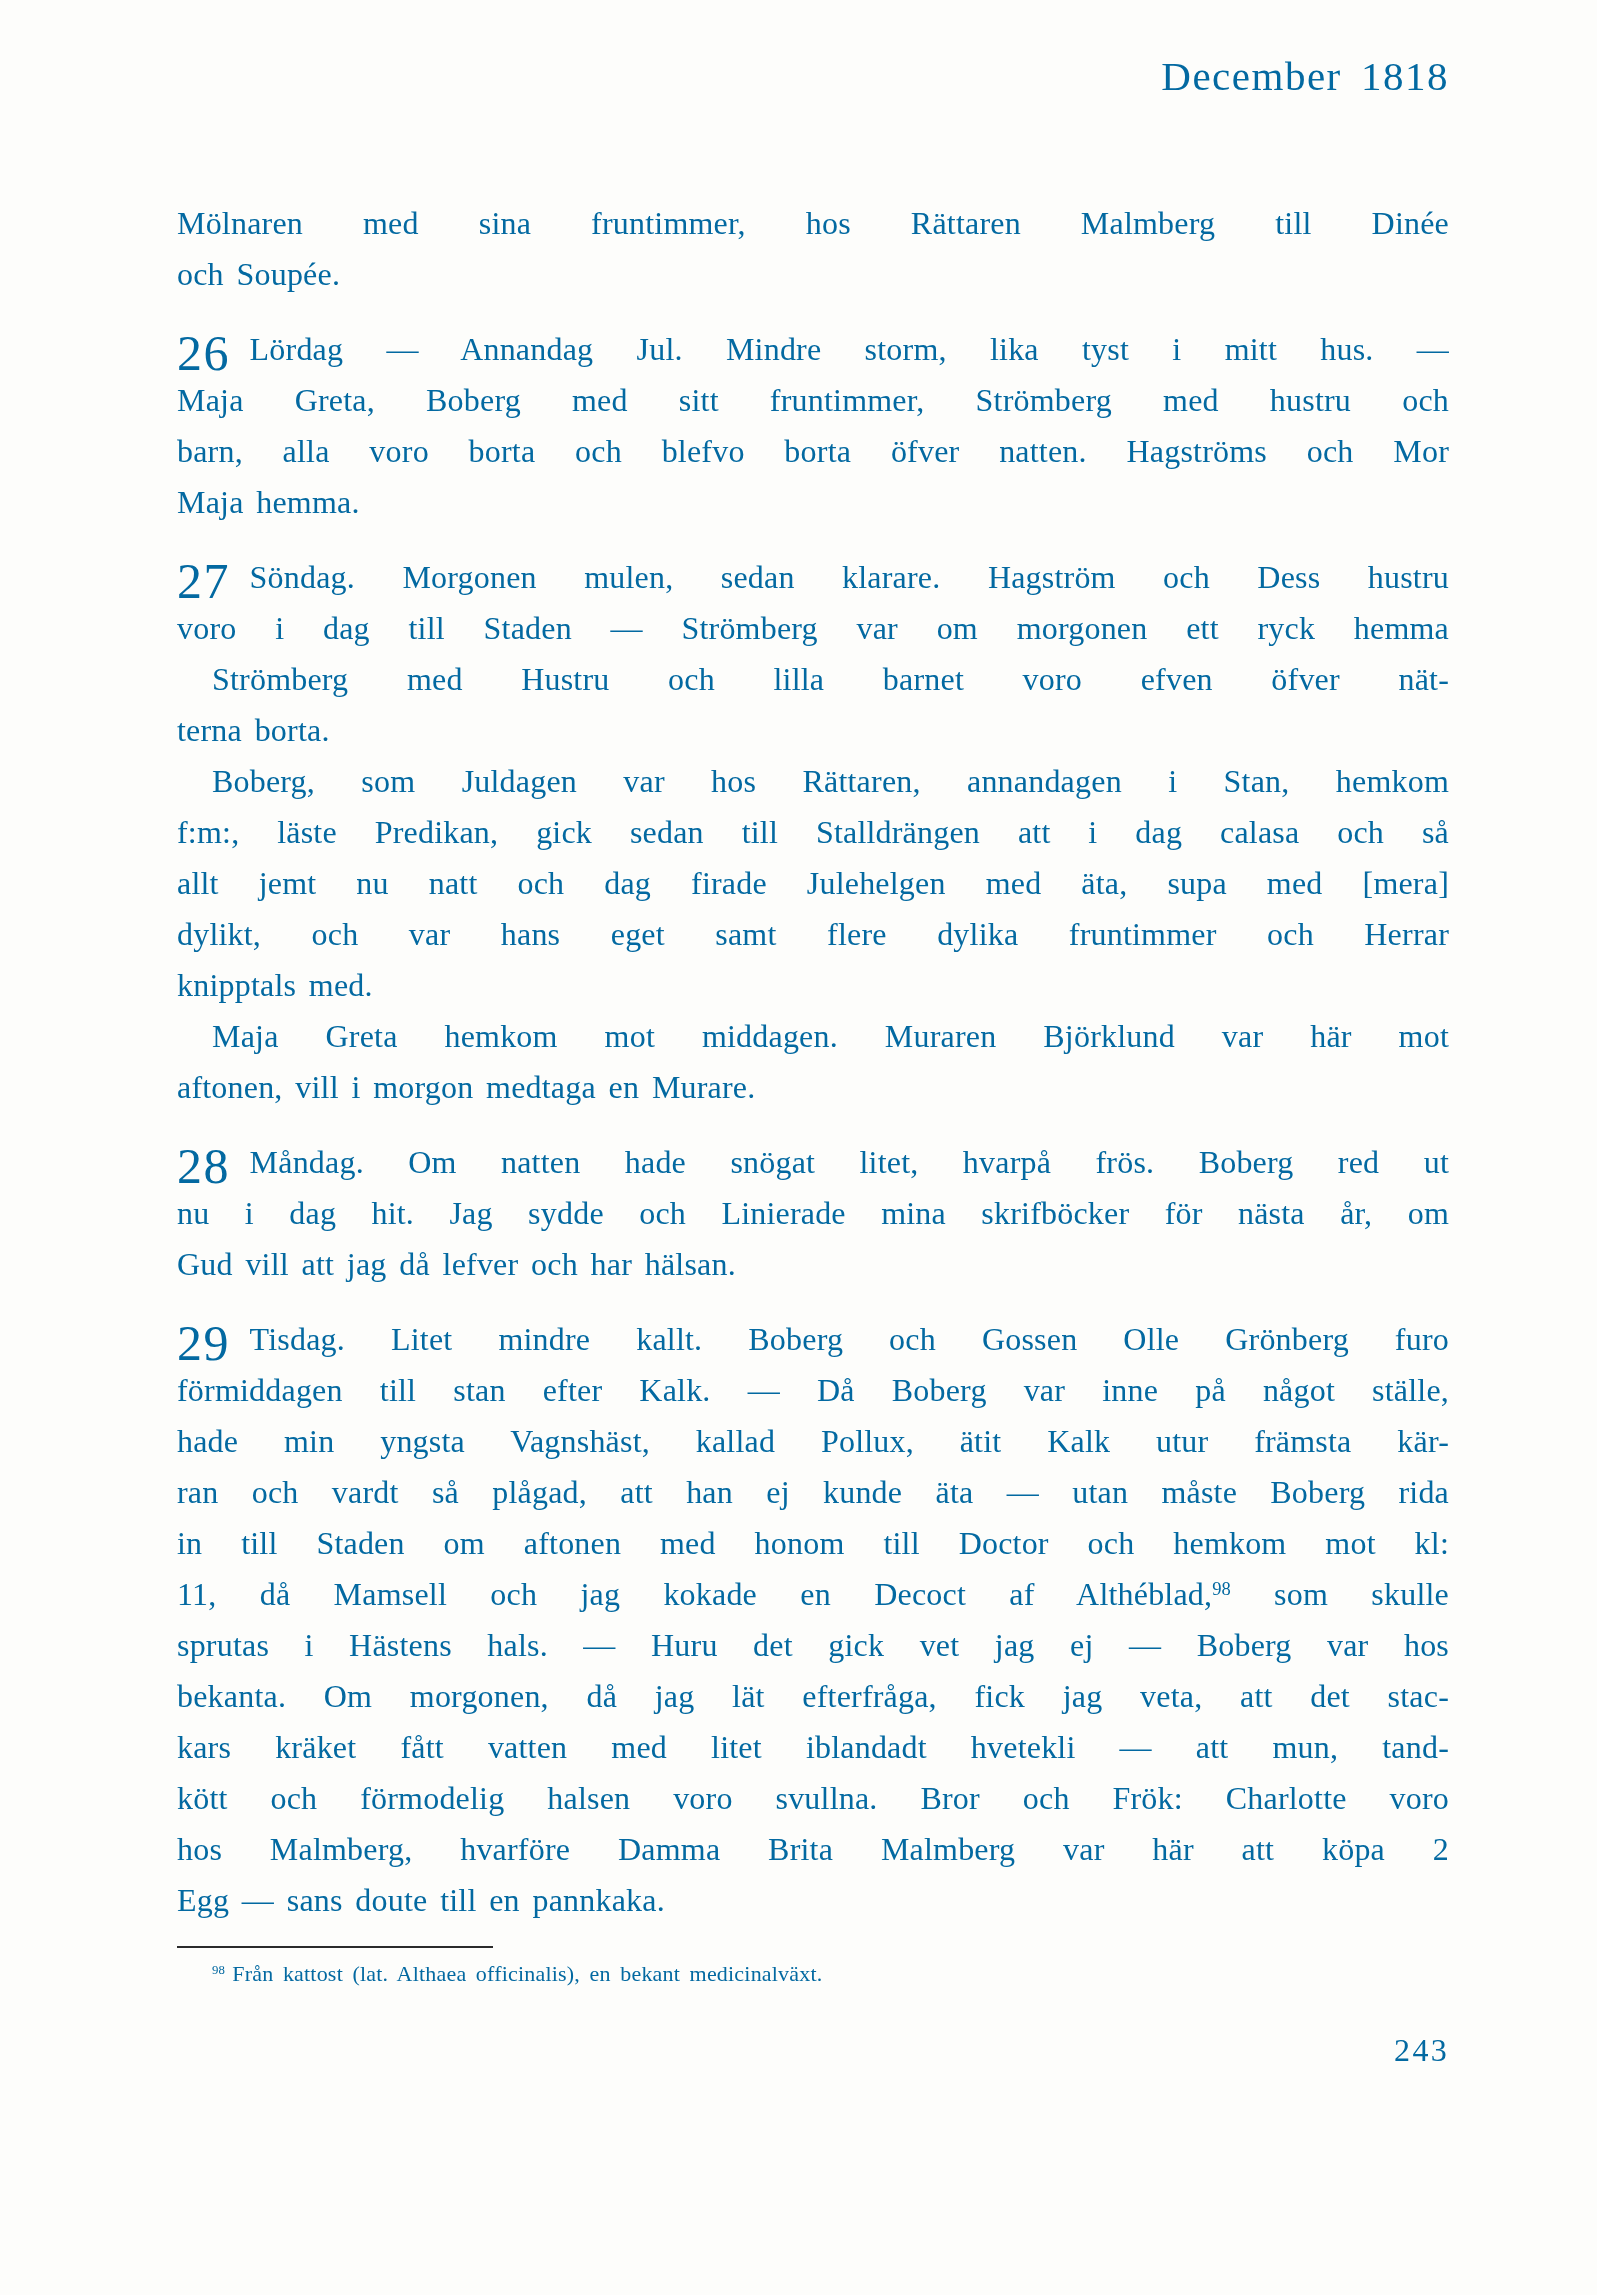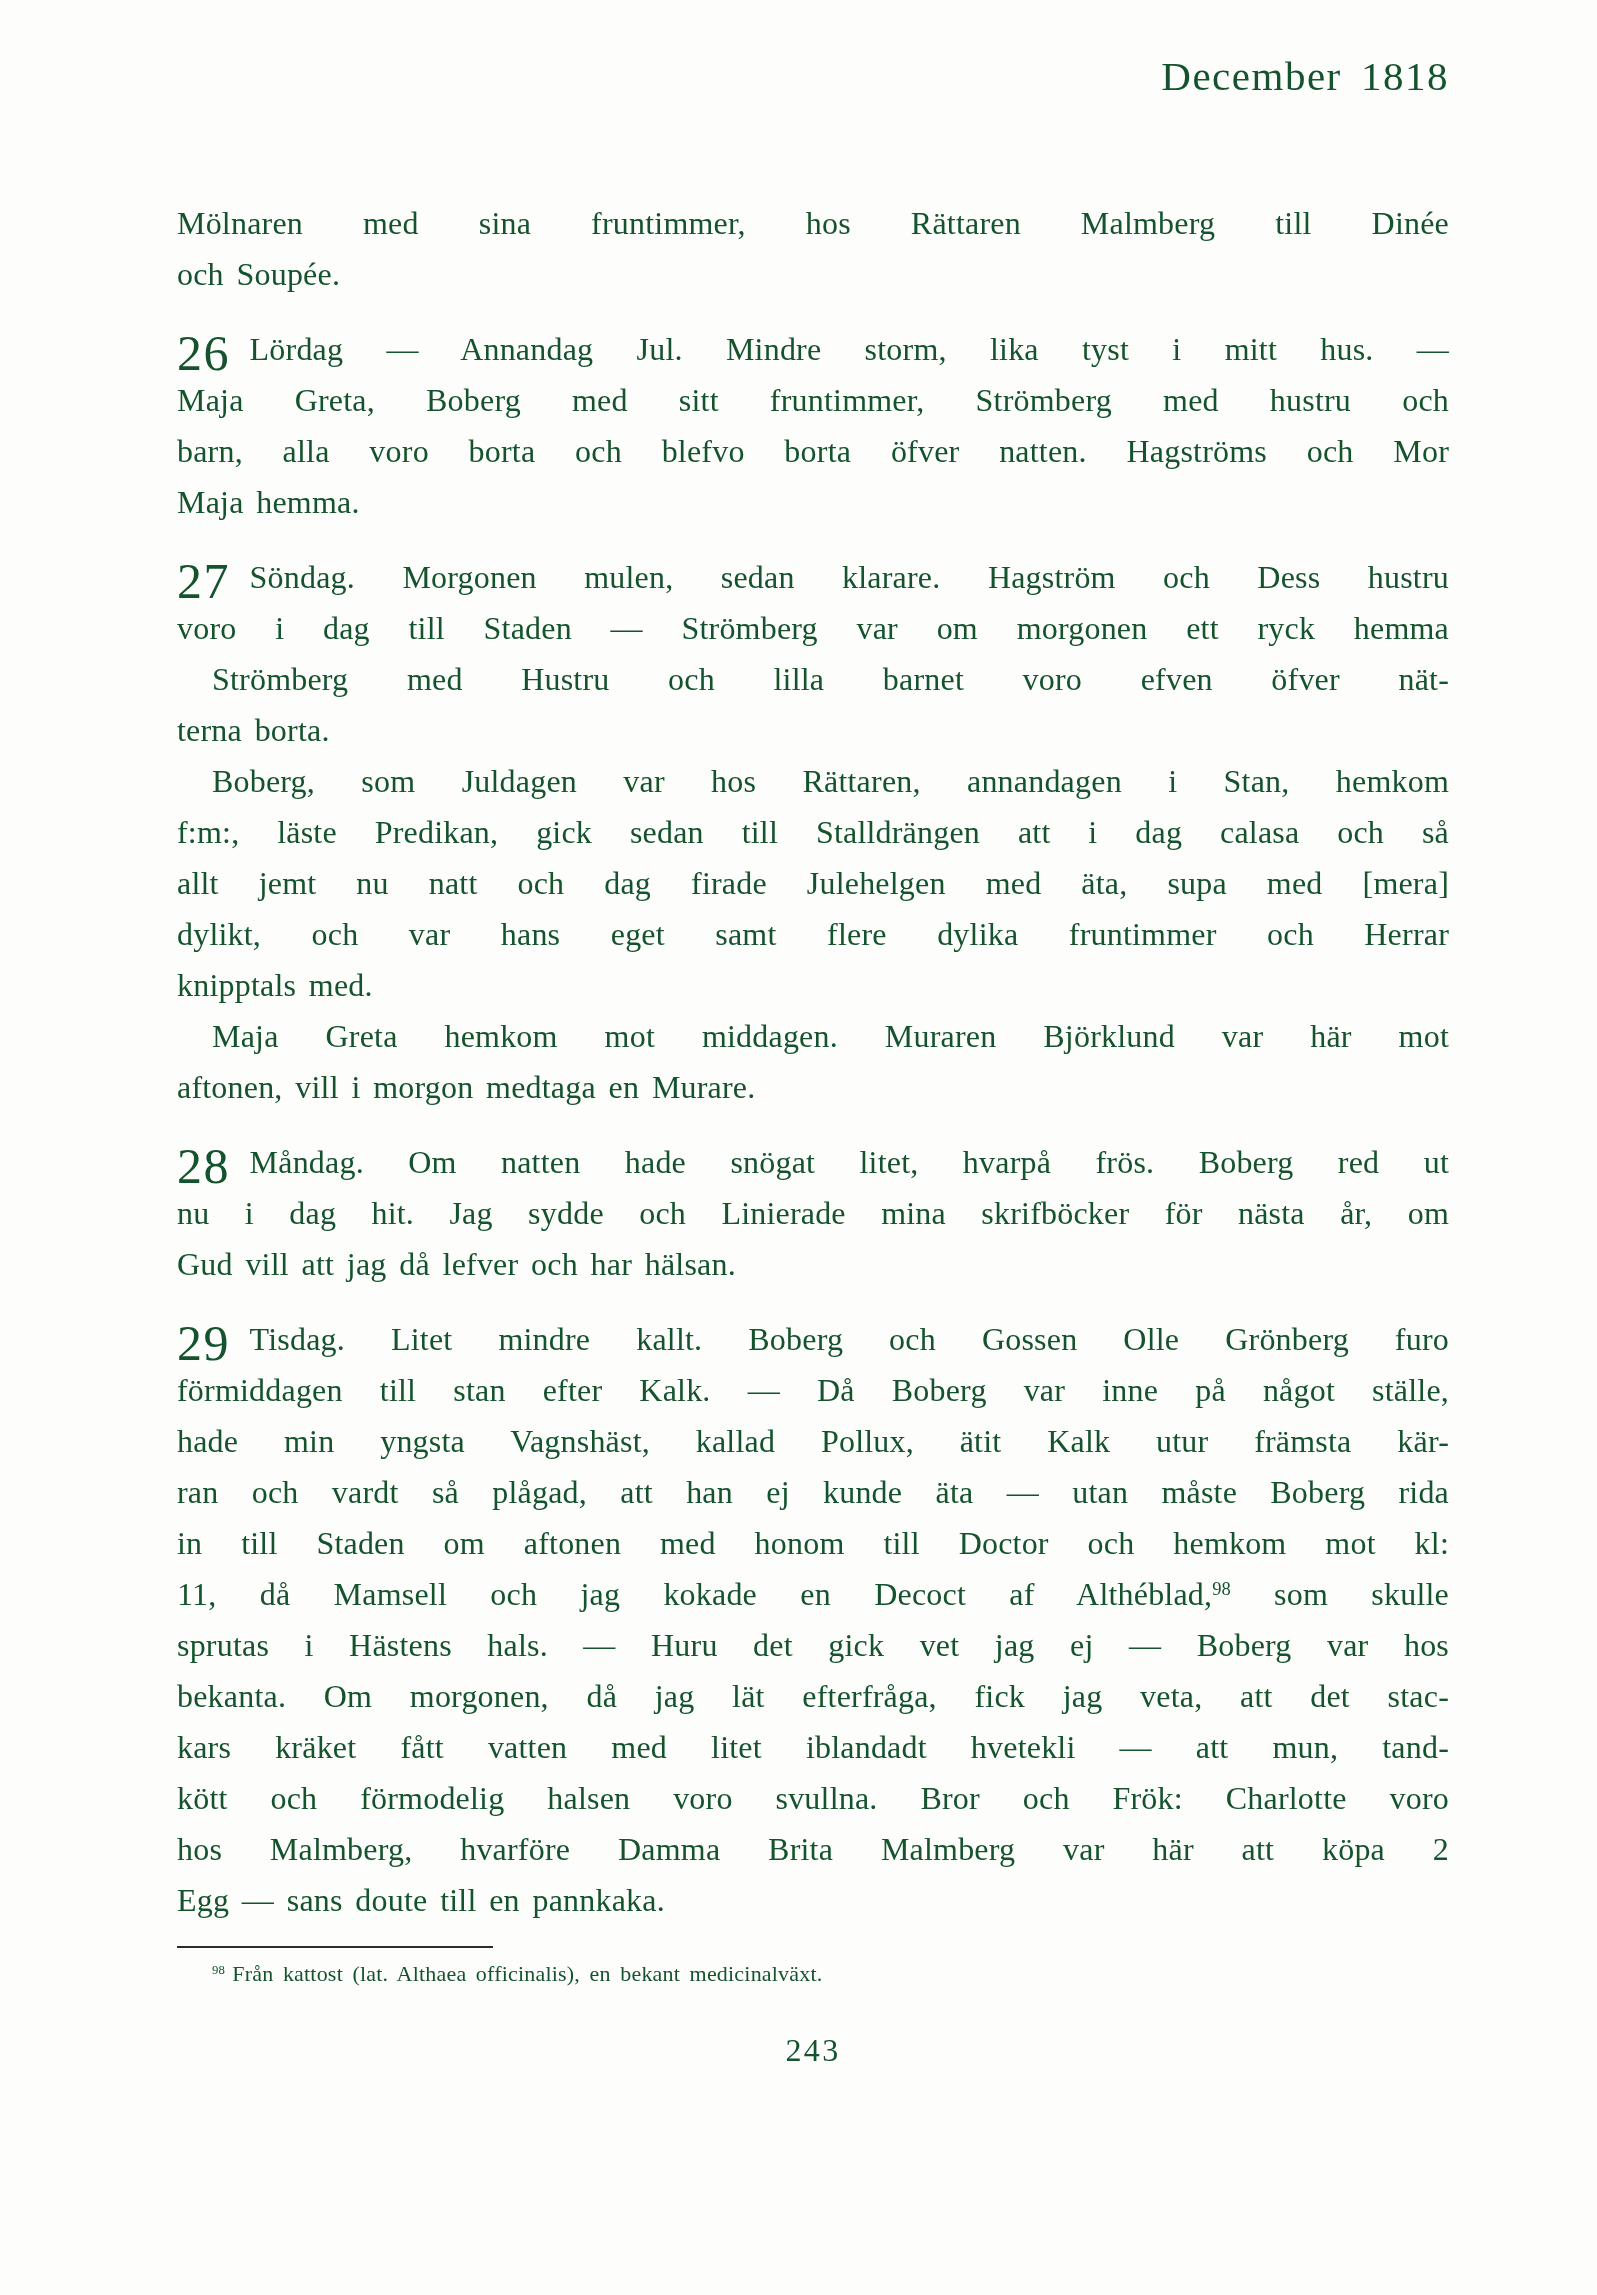--- a/index.html
+++ b/index.html
@@ -6,21 +6,21 @@
     margin: 0;
     padding: 0;
     background: #ffffff;
   }
   .page {
     position: relative;
     width: 1598px;
     height: 2295px;
     box-sizing: border-box;
     background: #fdfdfb;
-    color: #14532d;
+    color: #0369a1;
     font-family: "Liberation Serif", "DejaVu Serif", serif;
     padding: 53px 149px 0 177px;
     overflow: hidden;
   }
   .running-header {
     text-align: right;
     font-size: 41px;
     line-height: 47px;
     letter-spacing: 1.5px;
     word-spacing: 7.5px;
@@ -64,21 +64,21 @@
   }
   .footnote {
     font-size: 22px;
     line-height: 38px;
     letter-spacing: 0.2px;
     word-spacing: 3.8px;
     text-indent: 35px;
   }
   .footnote .sup { margin-right: 7.5px; }
   .page-number {
-    text-align: center;
+    text-align: right;
     font-size: 32px;
     letter-spacing: 2.3px;
     margin-top: 39px;
   }
 </style>
 </head>
 <body>
 
 <div class="page">
 

